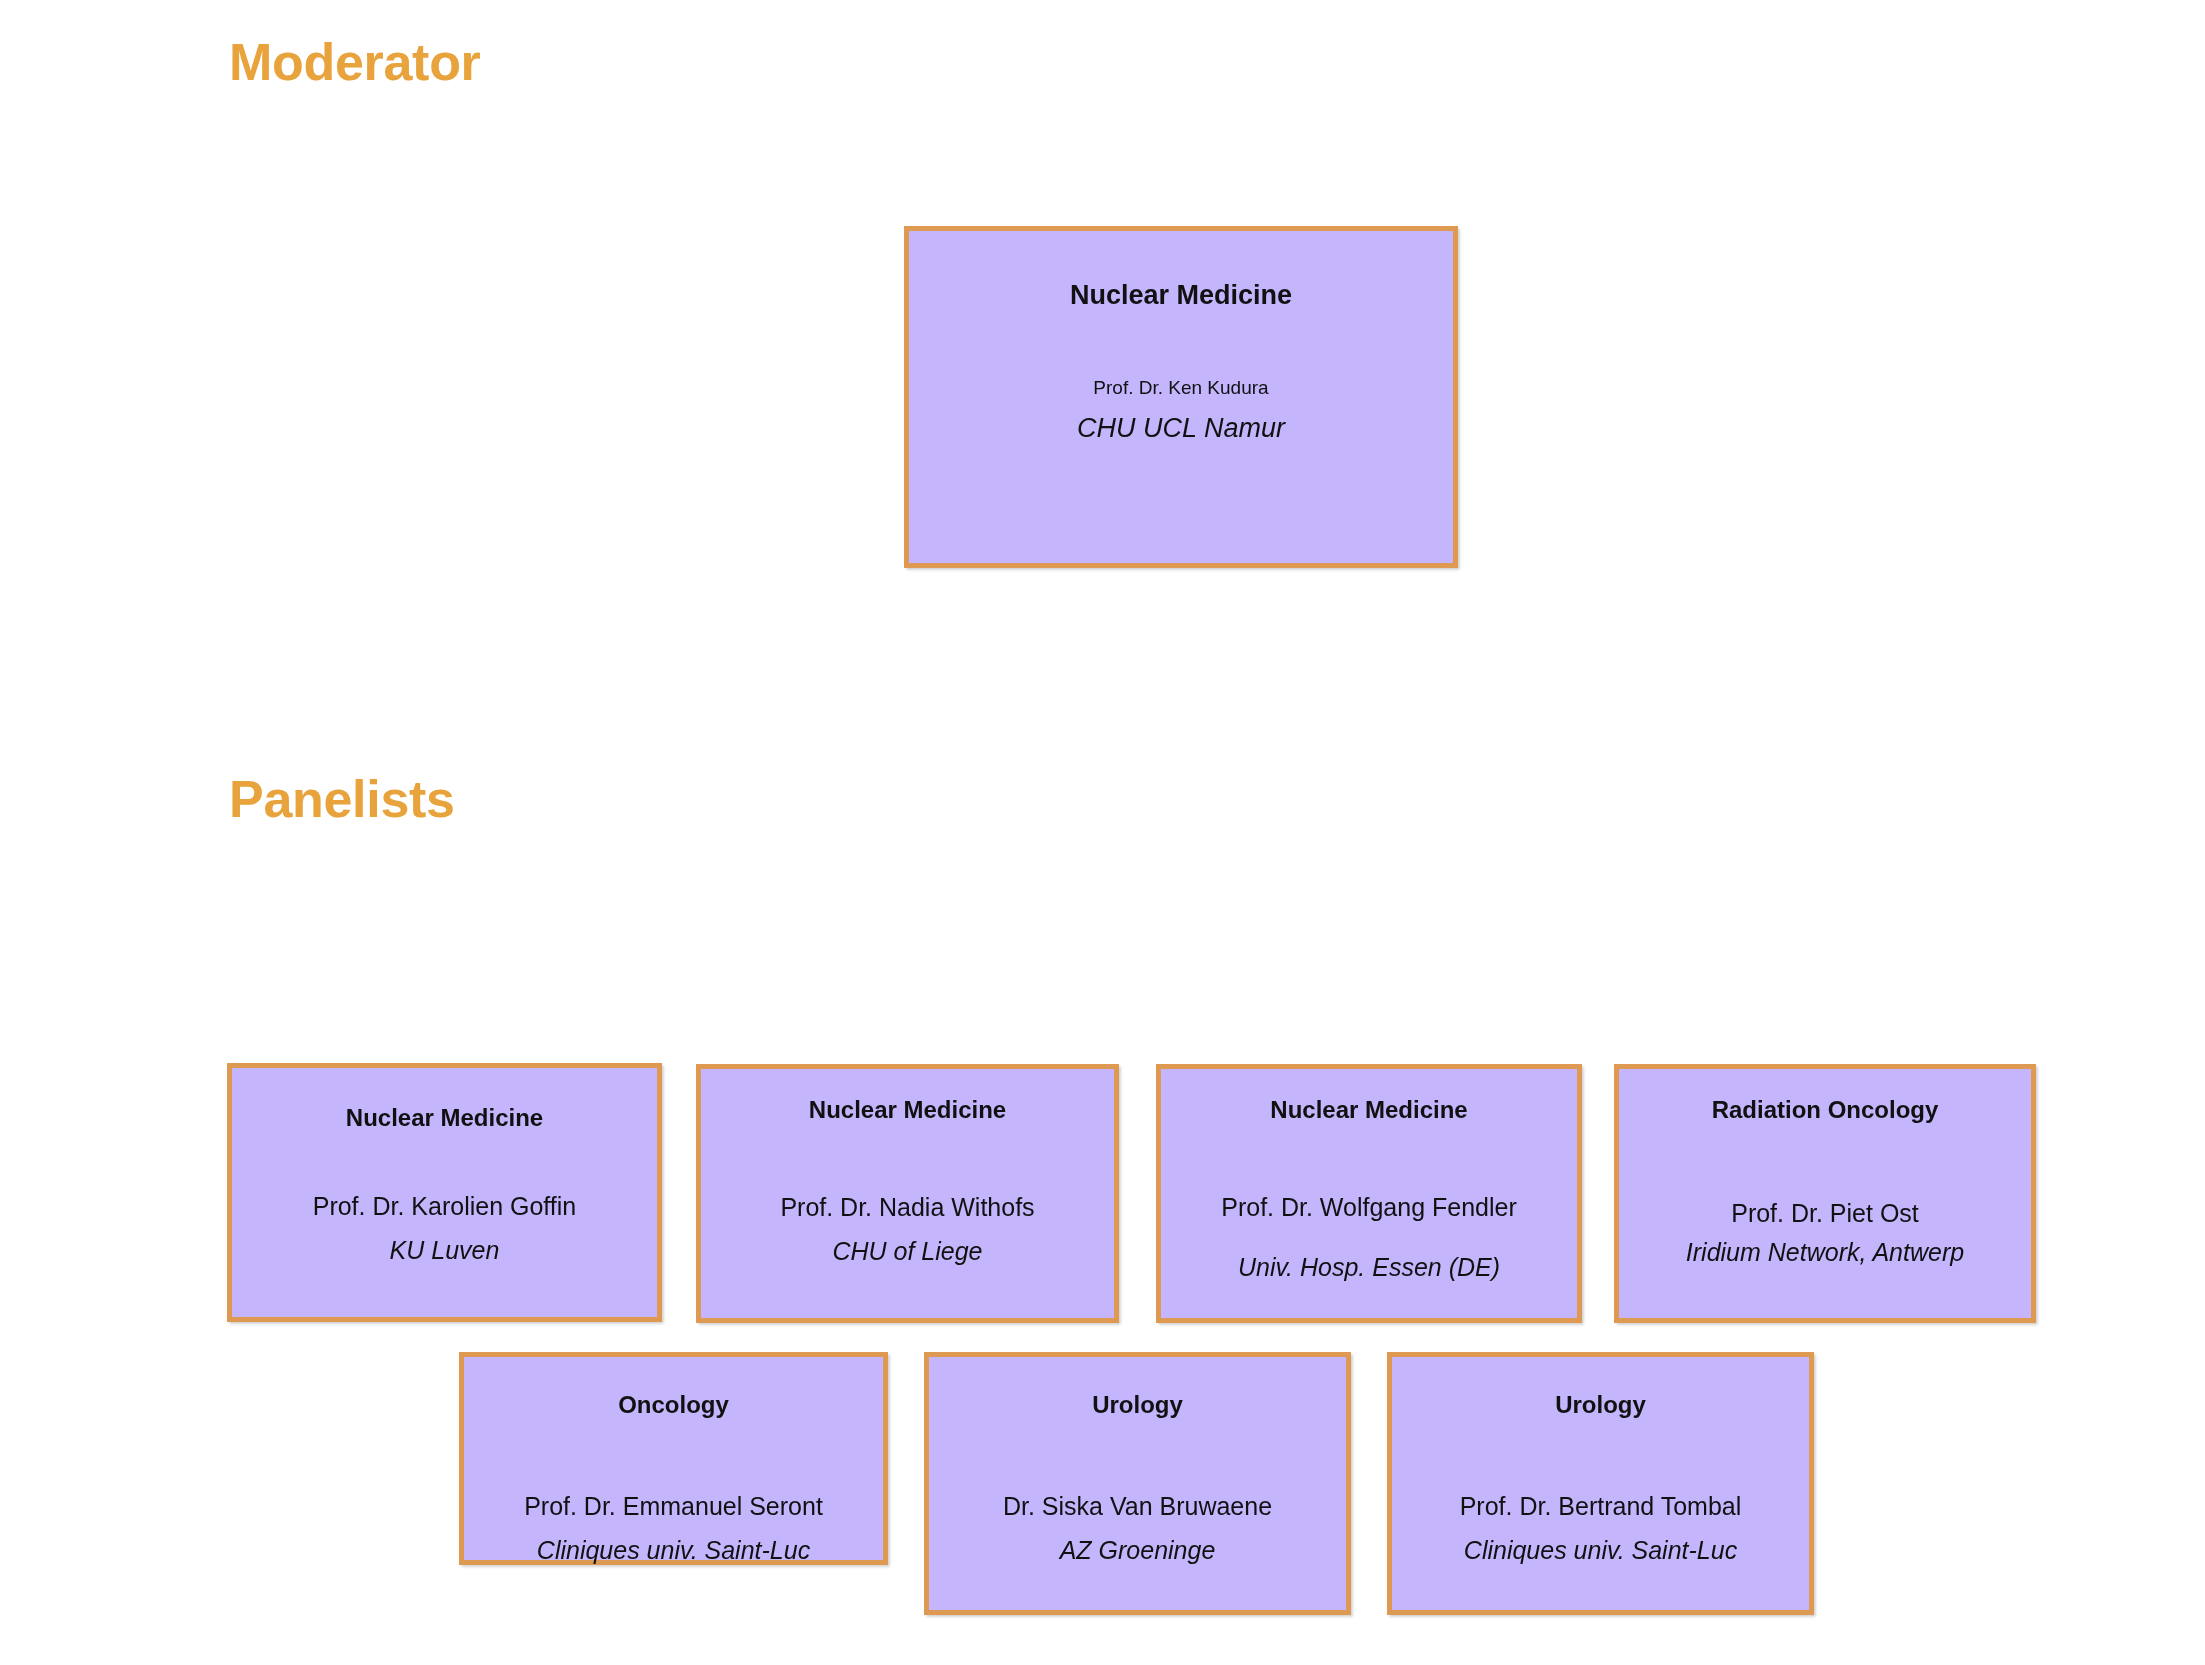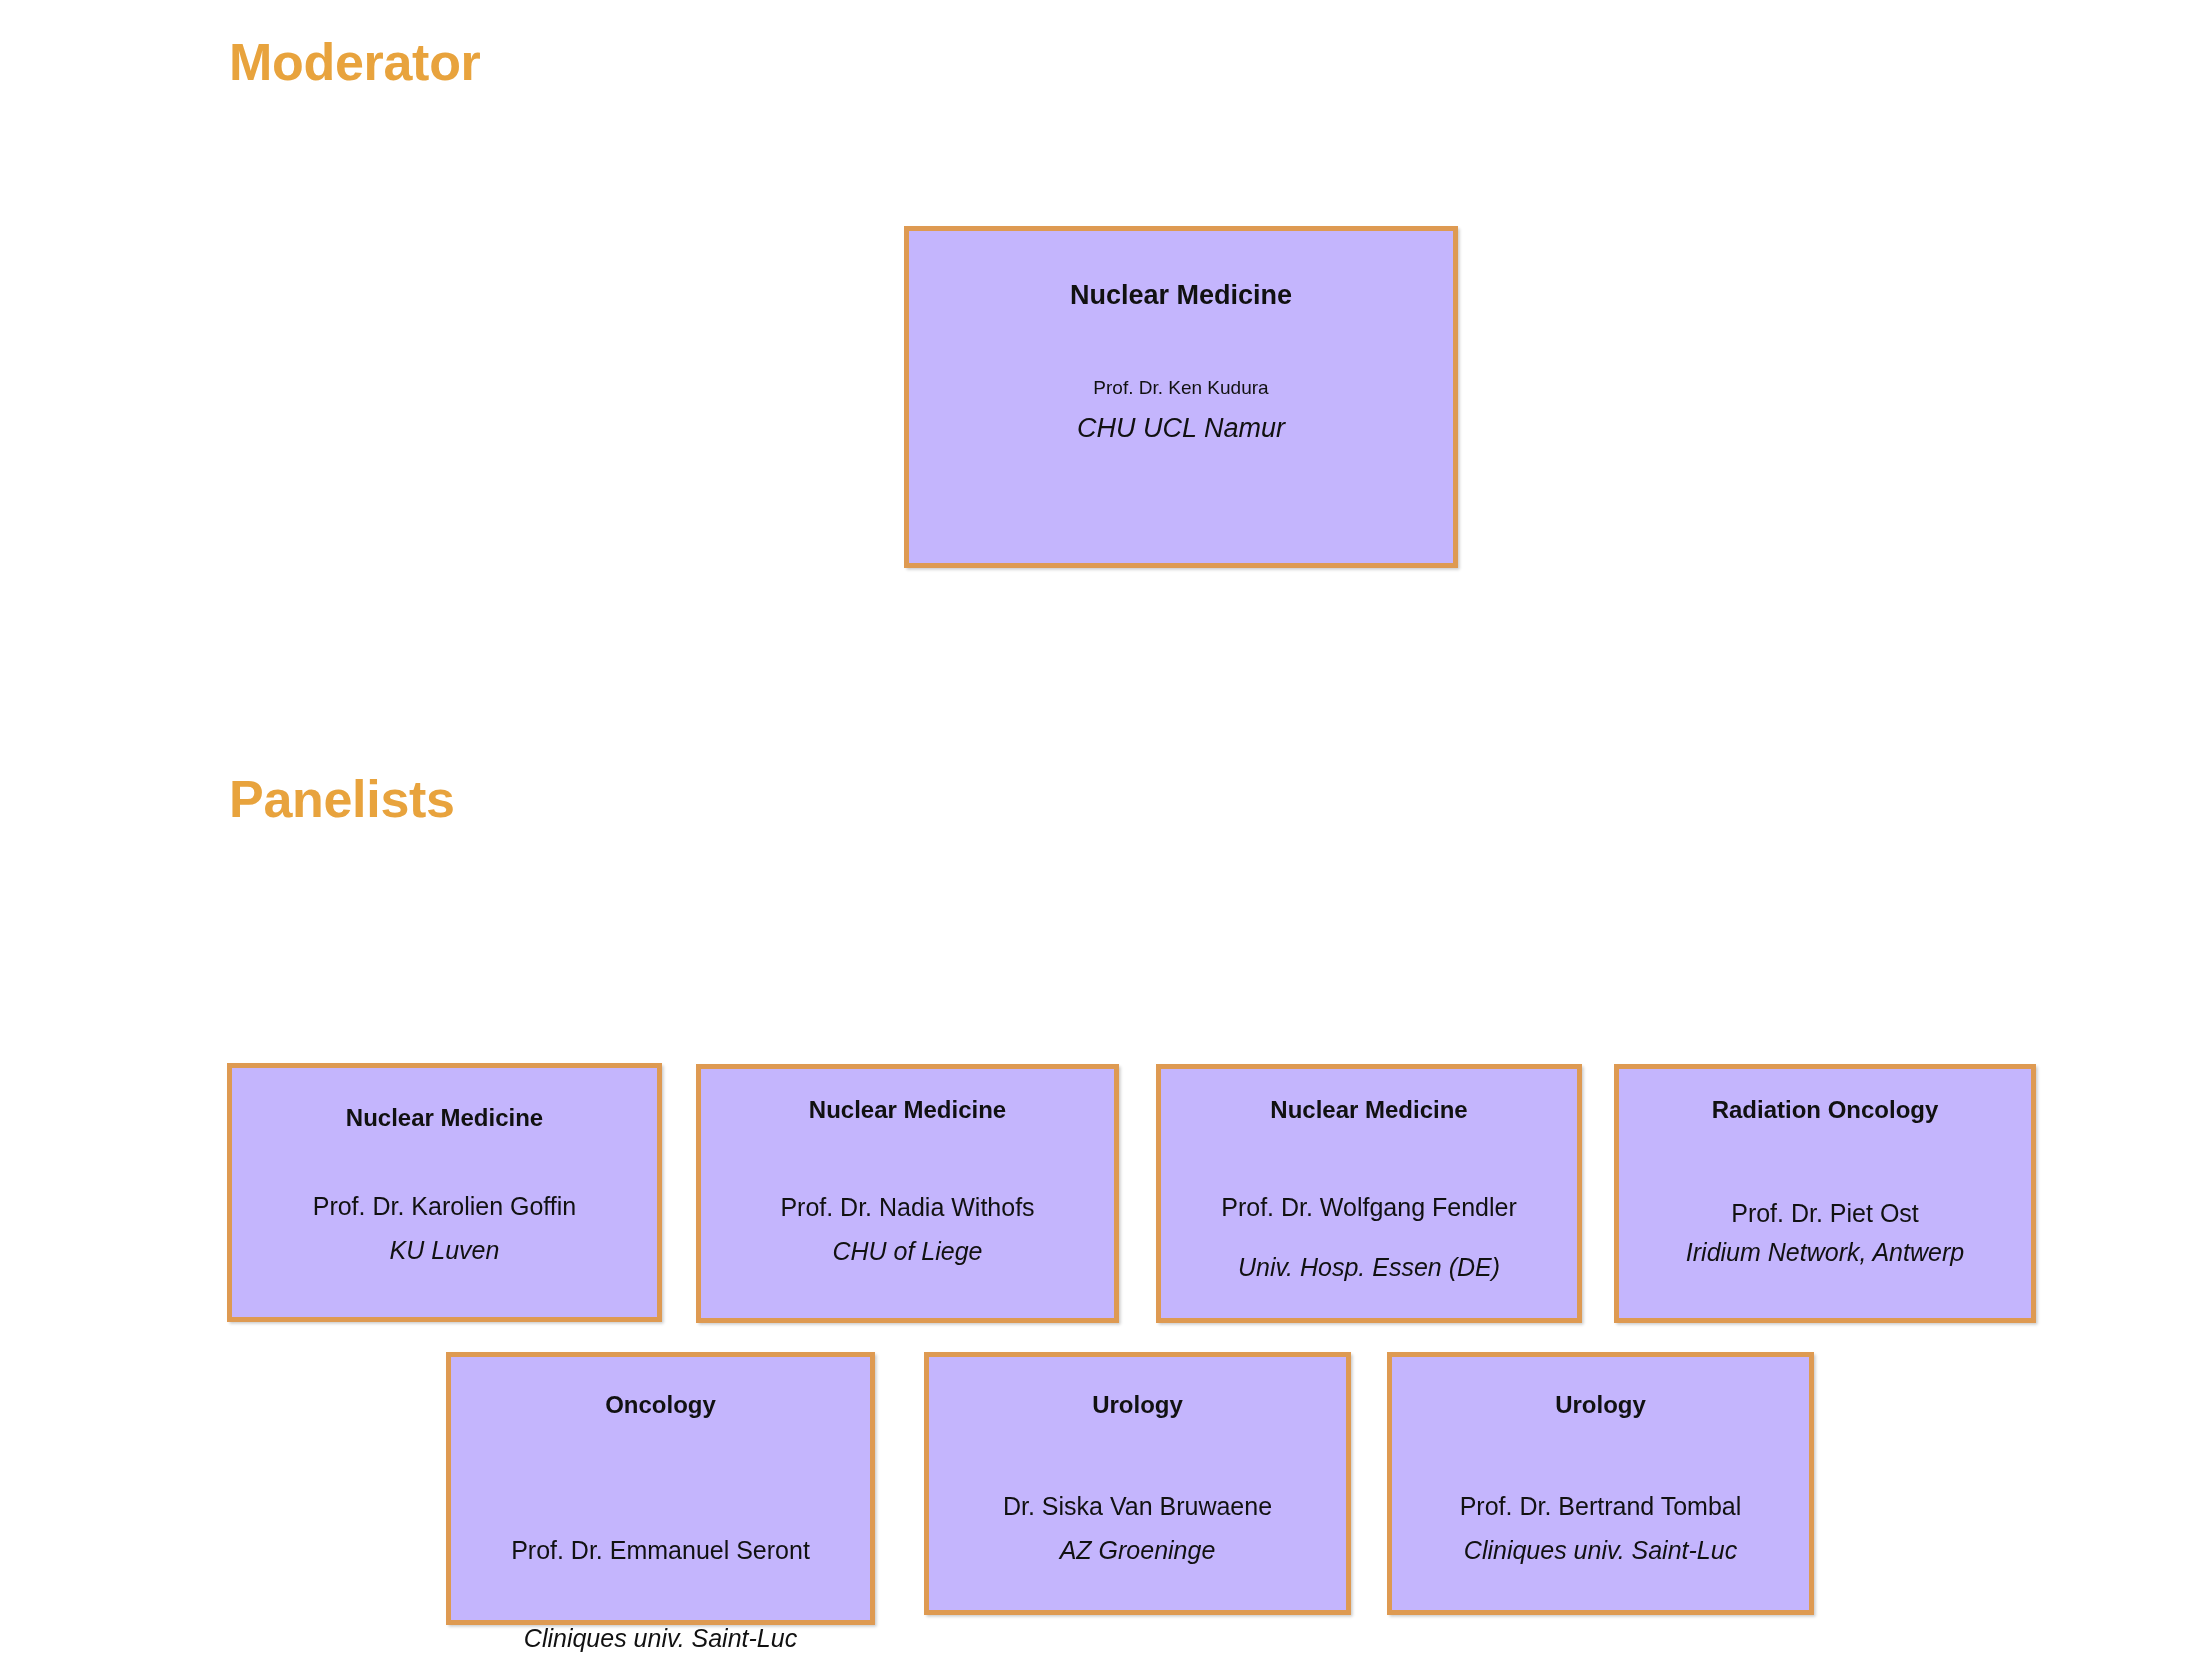--- a/index.html
+++ b/index.html
@@ -86,21 +86,21 @@
   #card-p3 { left: 1156px; top: 1064px; width: 426px; height: 259px; }
   #card-p3 .card-specialty   { margin-top: 27px; }
   #card-p3 .card-name        { margin-top: 69px; }
   #card-p3 .card-affiliation { margin-top: 32px; }
 
   #card-p4 { left: 1614px; top: 1064px; width: 422px; height: 259px; }
   #card-p4 .card-specialty   { margin-top: 27px; }
   #card-p4 .card-name        { margin-top: 75px; }
   #card-p4 .card-affiliation { margin-top: 11px; }
 
-  #card-p5 { left: 446px;  top: 1352px; width: 429px; height: 273px; gap: 44px; }
+  #card-p5 { left: 459px;  top: 1352px; width: 429px; height: 213px; }
   #card-p5 .card-specialty   { margin-top: 34px; }
   #card-p5 .card-name        { margin-top: 73px; }
   #card-p5 .card-affiliation { margin-top: 15.6px; }
 
   #card-p6 { left: 924px; top: 1352px; width: 427px; height: 263px; }
   #card-p6 .card-specialty   { margin-top: 34px; }
   #card-p6 .card-name        { margin-top: 73px; }
   #card-p6 .card-affiliation { margin-top: 15.6px; }
 
   #card-p7 { left: 1387px; top: 1352px; width: 427px; height: 263px; }

